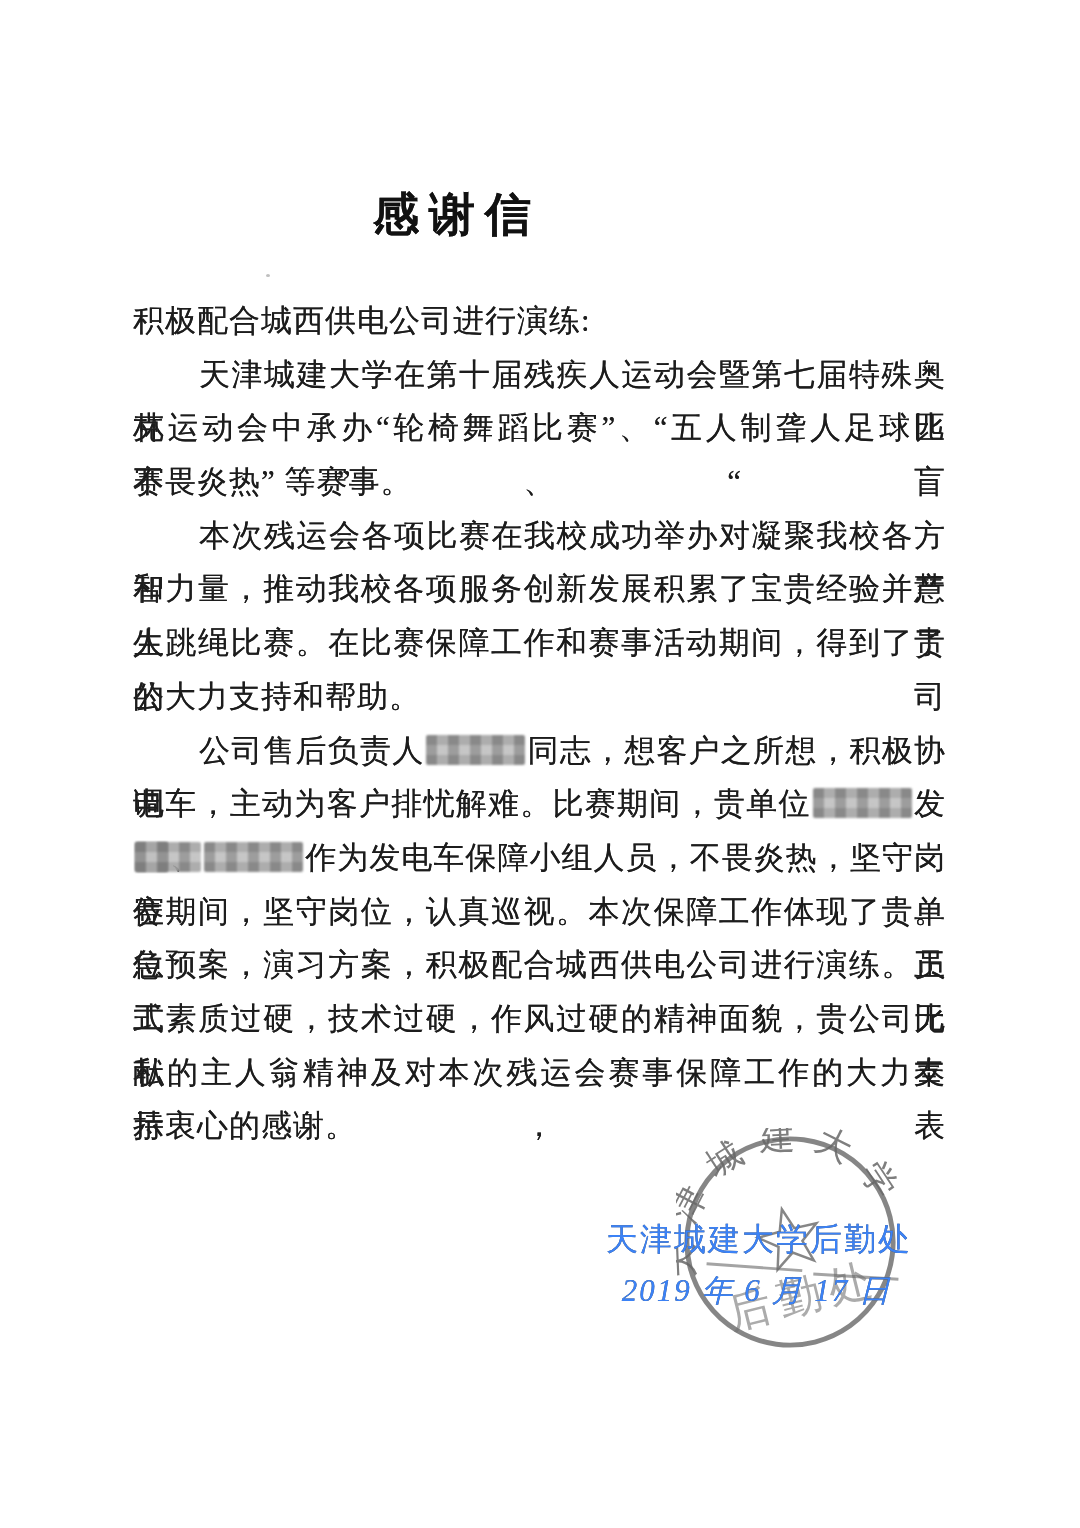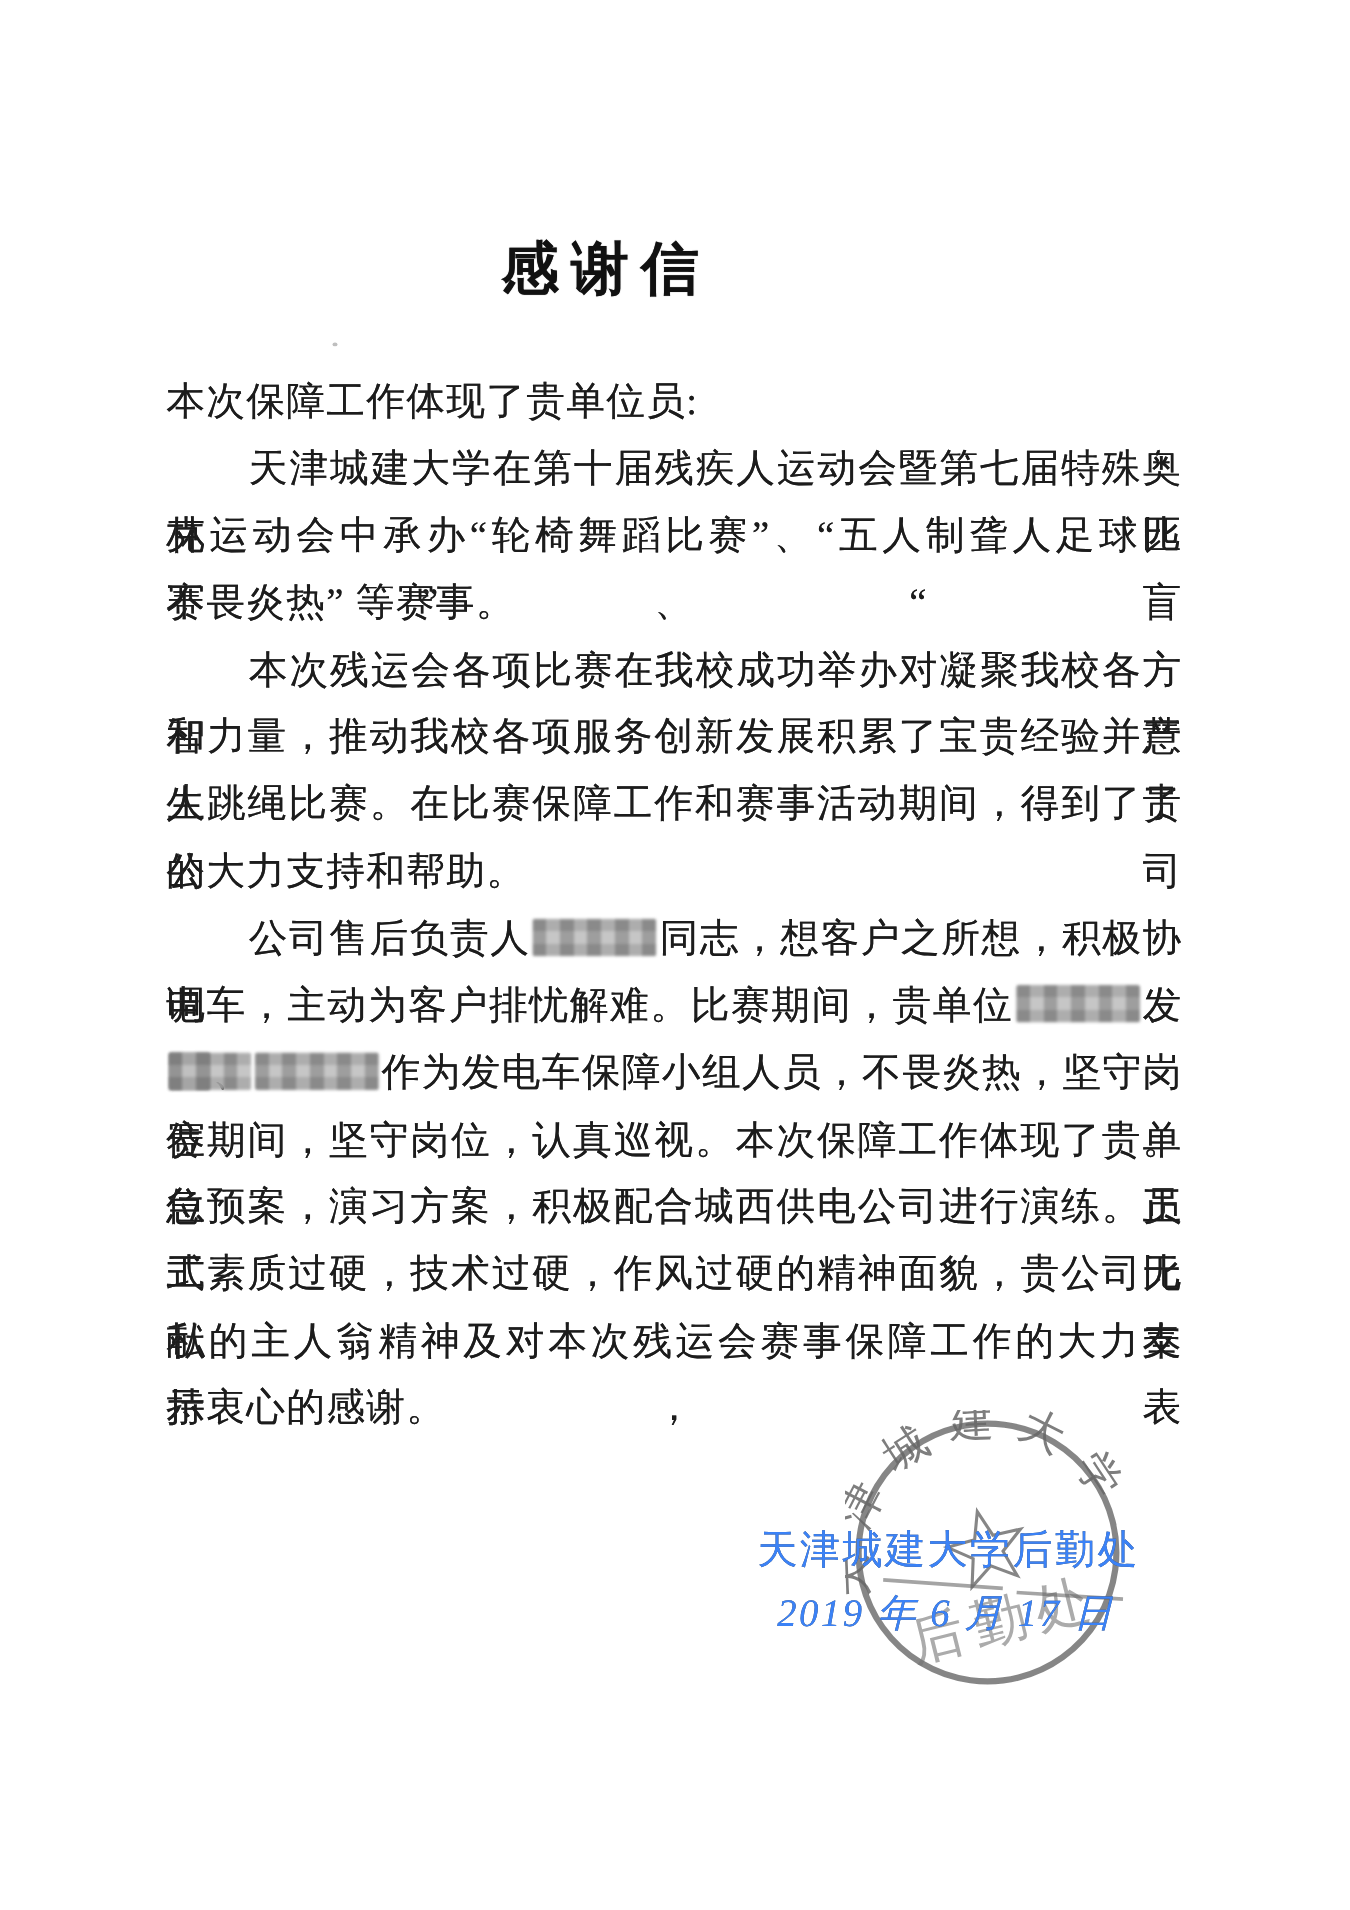--- a/index.html
+++ b/index.html
@@ -32,21 +32,20 @@
     top: 184px;
     left: 0;
     width: 904px;
     text-align: center;
     font-size: 46px;
     font-weight: 700;
     letter-spacing: 10px;
     text-indent: 10px;
     color: #111;
     text-shadow: 0 0 0.6px #333;
-    margin-left: 28px;
   }
 
   .letter-body {
     position: absolute;
     left: 133px;
     top: 294px;
     width: 813px;
     font-size: 31px;
     letter-spacing: 1px;
     color: #1c1c1c;
@@ -109,21 +108,21 @@
 <body>
 
 <div class="page">
 
   <div class="speck s1"></div>
   <div class="speck s2"></div>
 
   <div class="title">感谢信</div>
 
   <div class="letter-body">
-      <div class="line"><span>本次保障工作体现了贵单位员:</span></div>
+      <div class="line"><span>积极配合城西供电公司进行演练:</span></div>
       <div class="line full indent"><span>天津城建大学在第十届残疾人运动会暨第七届特殊奥林匹</span></div>
       <div class="line full"><span>克运动会中承办“轮椅舞蹈比赛”、“五人制聋人足球比赛”、“盲</span></div>
       <div class="line"><span>不畏炎热” 等赛事。</span></div>
       <div class="line full indent"><span>本次残运会各项比赛在我校成功举办对凝聚我校各方智慧</span></div>
       <div class="line full"><span>和力量，推动我校各项服务创新发展积累了宝贵经验并产生了</span></div>
       <div class="line full"><span>人跳绳比赛。在比赛保障工作和赛事活动期间，得到了贵公司</span></div>
       <div class="line"><span>的大力支持和帮助。</span></div>
       <div class="line full indent"><span>公司售后负责人</span><span class="redacted" style="width: 99px;"></span><span>同志，想客户之所想，积极协调发</span></div>
       <div class="line full"><span>电车，主动为客户排忧解难。比赛期间，贵单位</span><span class="redacted" style="width: 99px;"></span><span>、</span><span class="redacted" style="width: 66px;"></span></div>
       <div class="line full"><span class="redacted" style="width: 33px;"></span><span>、</span><span class="redacted" style="width: 99px;"></span><span>作为发电车保障小组人员，不畏炎热，坚守岗位。</span></div>

